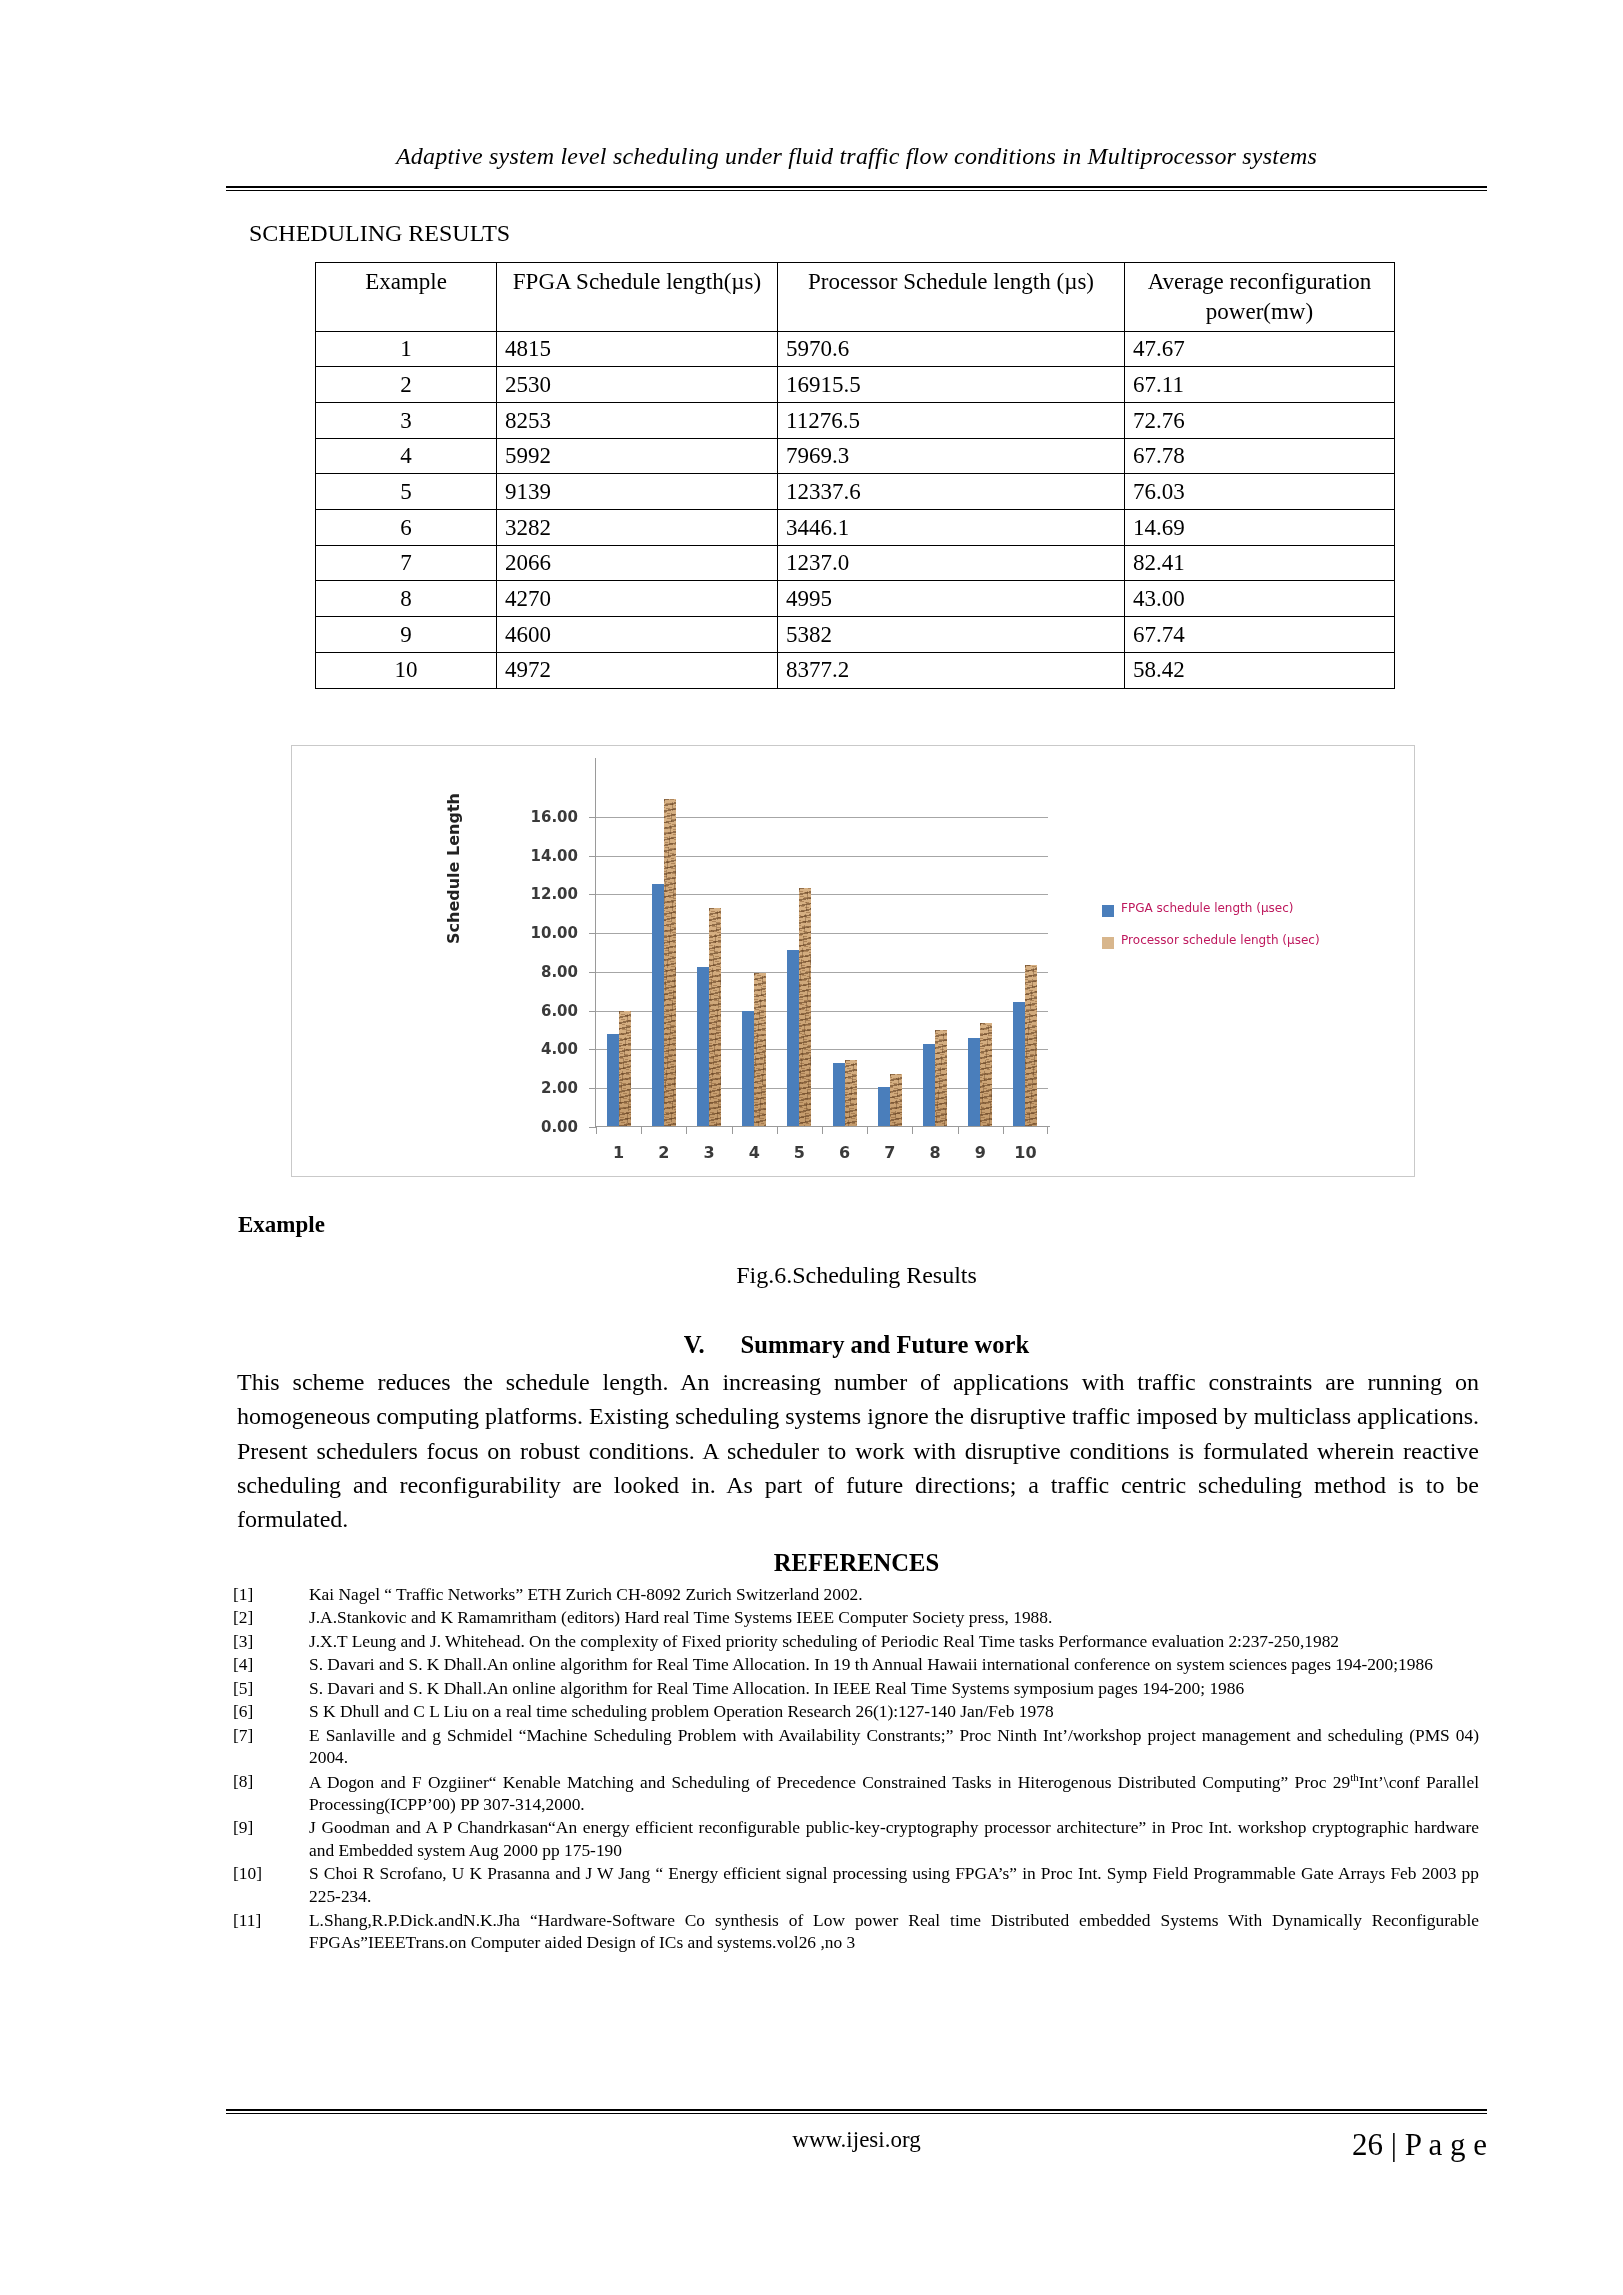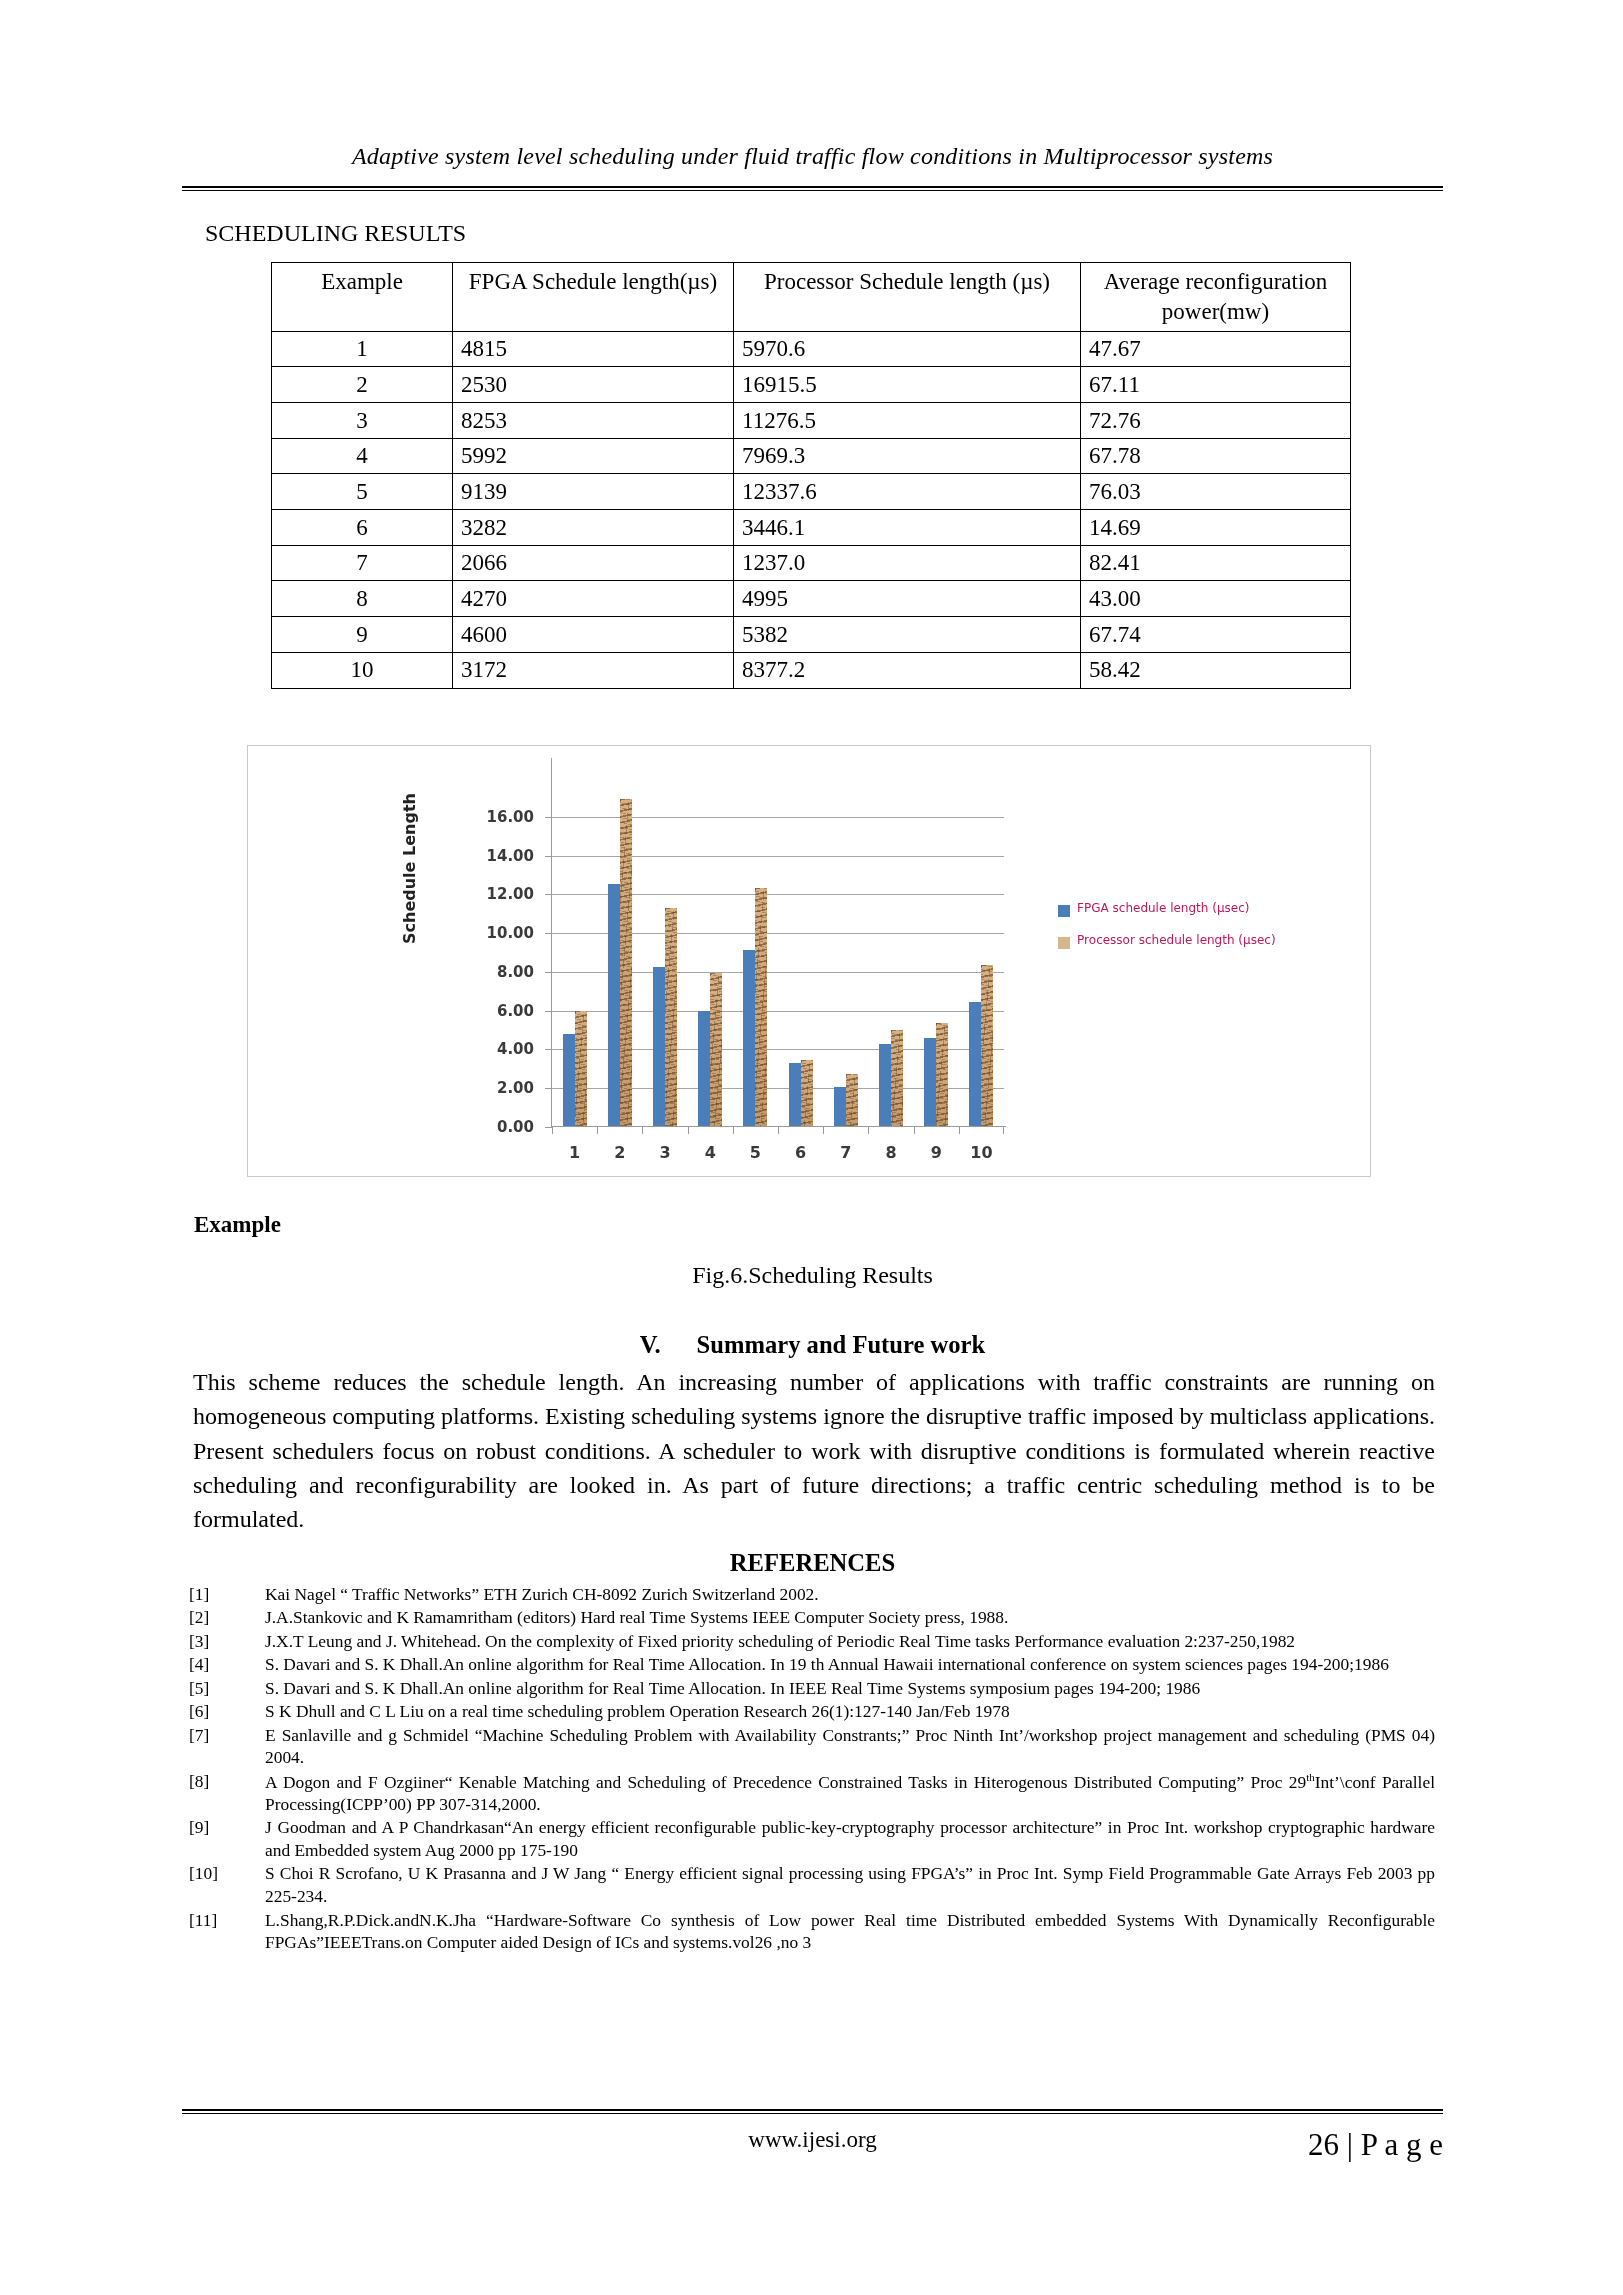--- a/index.html
+++ b/index.html
@@ -3,21 +3,21 @@
 <meta charset="utf-8">
 <style>
   html, body { margin:0; padding:0; }
   body {
     width:1624px; height:2295px;
     background:#ffffff;
     font-family:"Liberation Serif", serif;
     color:#000000;
     overflow:hidden;
   }
-  .page { position:relative; width:1522px; height:2295px; }
+  .page { position:relative; width:1522px; height:2295px;margin-left:44px; }
 
   
   .runhead {
     position:absolute; left:182px; top:143px; width:1261px;
     text-align:center;
     font-style:italic; font-size:24px; letter-spacing:0.2px;
   }
   .rule-top {
     position:absolute; left:182px; top:186px; width:1261px;
     border-top:2.4px solid #000; border-bottom:1.6px solid #000; height:2.4px;
@@ -260,21 +260,21 @@
             <td class="cell-val">43.00</td>
           </tr>
           <tr>
             <td class="cell-idx">9</td>
             <td class="cell-val">4600</td>
             <td class="cell-val">5382</td>
             <td class="cell-val">67.74</td>
           </tr>
           <tr>
             <td class="cell-idx">10</td>
-            <td class="cell-val">3172</td>
+            <td class="cell-val">4972</td>
             <td class="cell-val">8377.2</td>
             <td class="cell-val">58.42</td>
           </tr>
         </tbody>
     </table>
   </div>
 
   <div class="chart-frame">
     <div class="ylabel">Schedule Length</div>
     <div class="plot">

